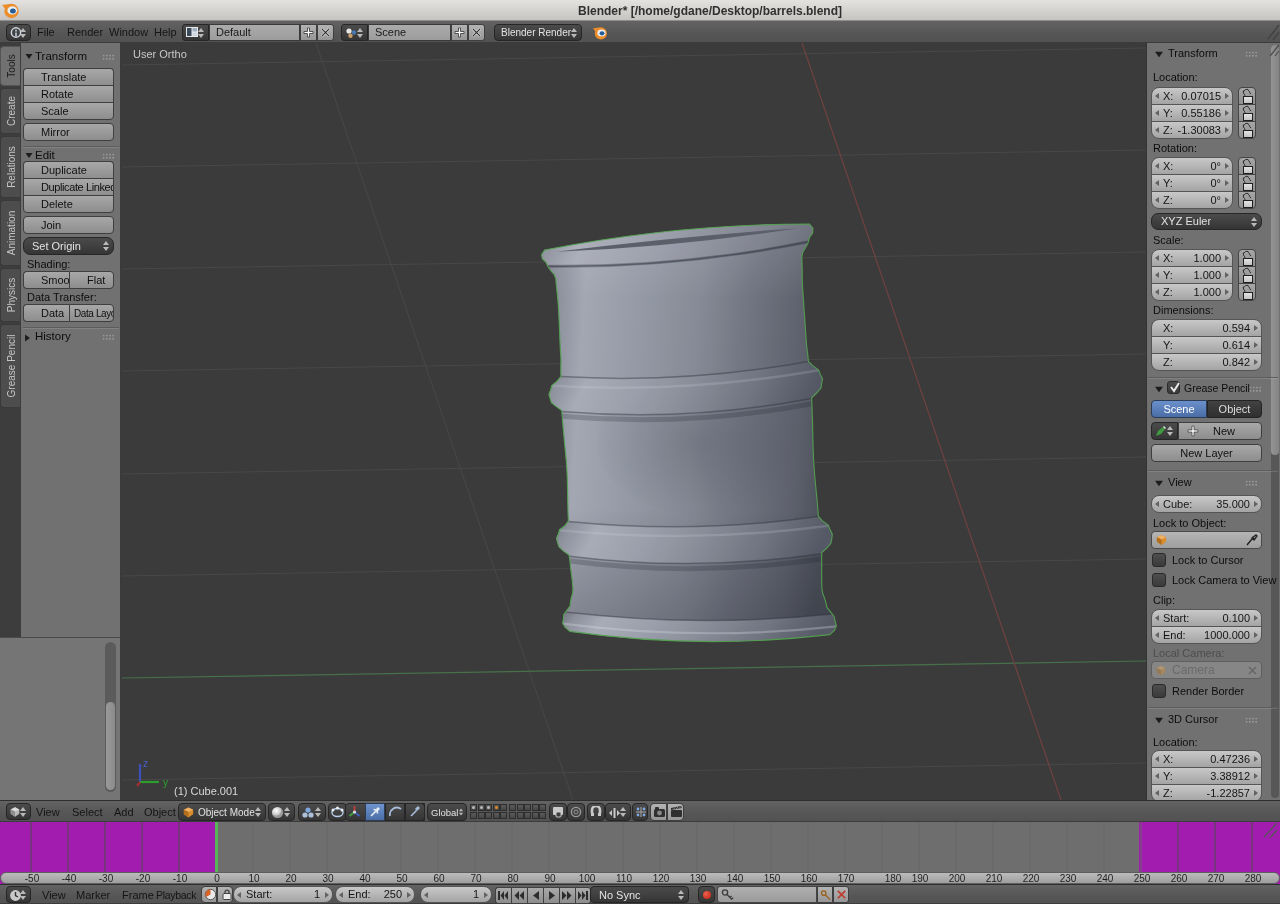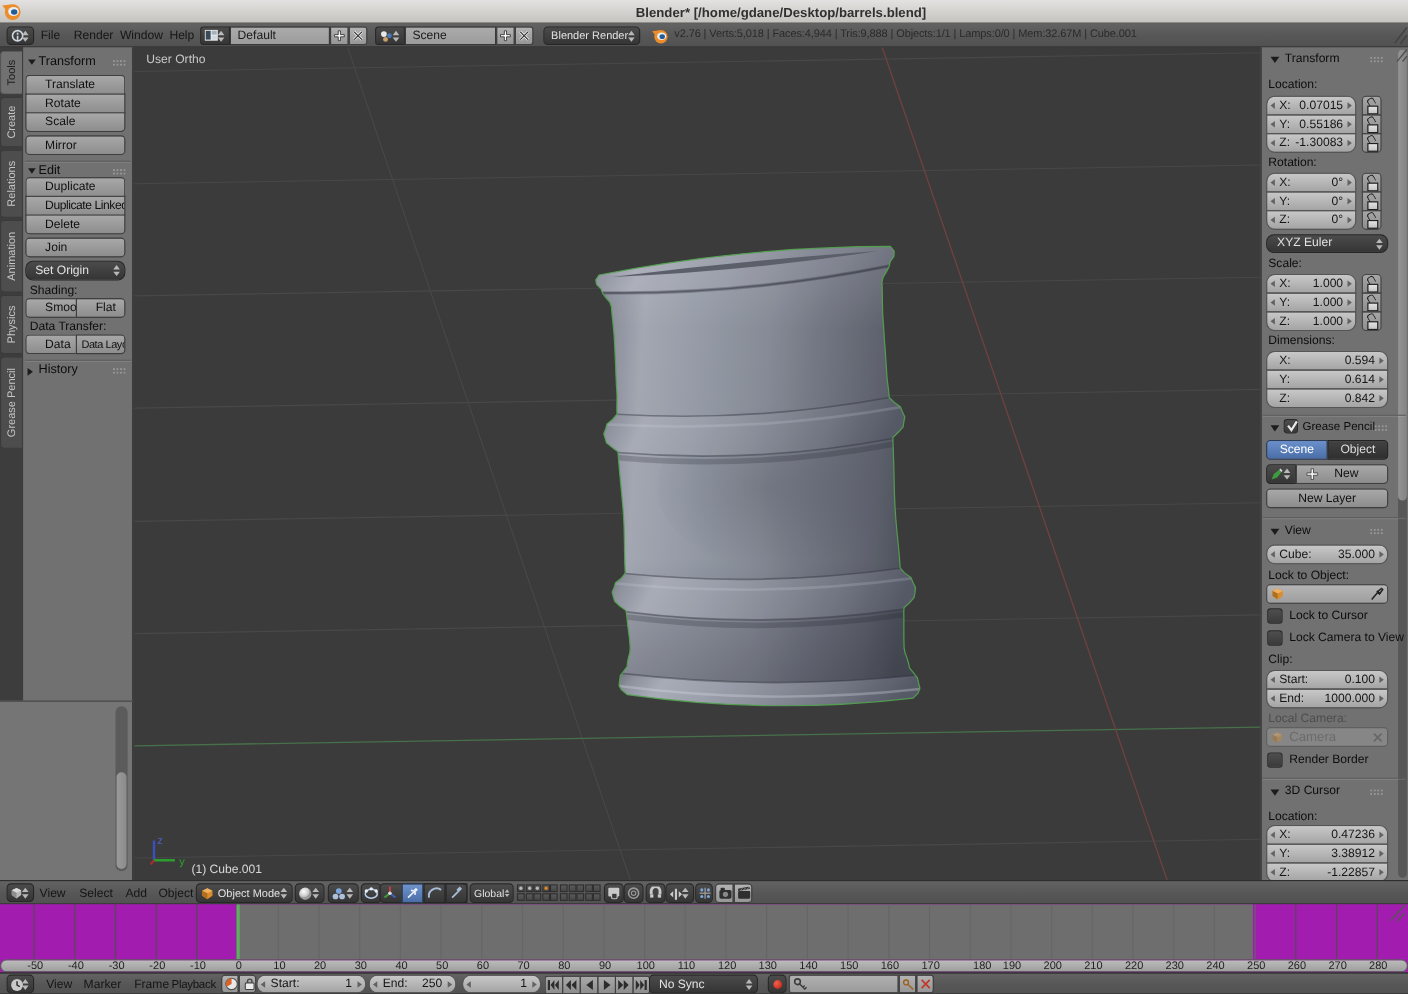--- a/index.html
+++ b/index.html
@@ -94,21 +94,20 @@
         <path d="M2 2l7 7M9 2l-7 7" stroke="#333" stroke-width="1.2"></path>
       </svg>
   </div>
   <div class="abs dark" style="left:494px;top:3px;width:88px;height:17px;line-height:15px;padding-left:6px;font-size:10px">Blender Render<div class="spin"></div></div>
   <svg class="abs" style="left:592px;top:4px" width="16" height="16" viewBox="0 0 19 19">
     <circle cx="10.5" cy="10" r="7.2" fill="#ec8d2c"></circle>
     <path d="M1 4 L9 3 L5 9 Z" fill="#ec8d2c"></path>
     <ellipse cx="11.3" cy="9.4" rx="4.9" ry="4.1" fill="#e8eef2"></ellipse>
     <ellipse cx="11.9" cy="9.9" rx="2.9" ry="2.5" fill="#265c96"></ellipse>
   </svg>
-  <div class="abs" style="left:613px;top:0;font-size:10px;letter-spacing:-0.1px;color:#2a2a2a;line-height:22px;white-space:nowrap">v2.76 | Verts:5,018 | Faces:4,944 | Tris:9,888 | Objects:1/1 | Lamps:0/0 | Mem:32.67M | Cube.001</div>
   <svg class="abs" style="right:0;top:2px" width="14" height="18">
       <path d="M13 2L2 16M13 9l-6 8" stroke="#434343" stroke-width="1.5" fill="none"></path>
     </svg>
 </div>
 
 <div class="abs" style="left:0;top:43px;width:21px;height:594px;background:#3d3d3d"></div>
 <div class="abs vtab" style="top:46px;height:40px;background:#717171;border-color:#555;color:#1c1c1c">
     <span>Tools</span>
   </div>
 <div class="abs vtab" style="top:88px;height:46px">

